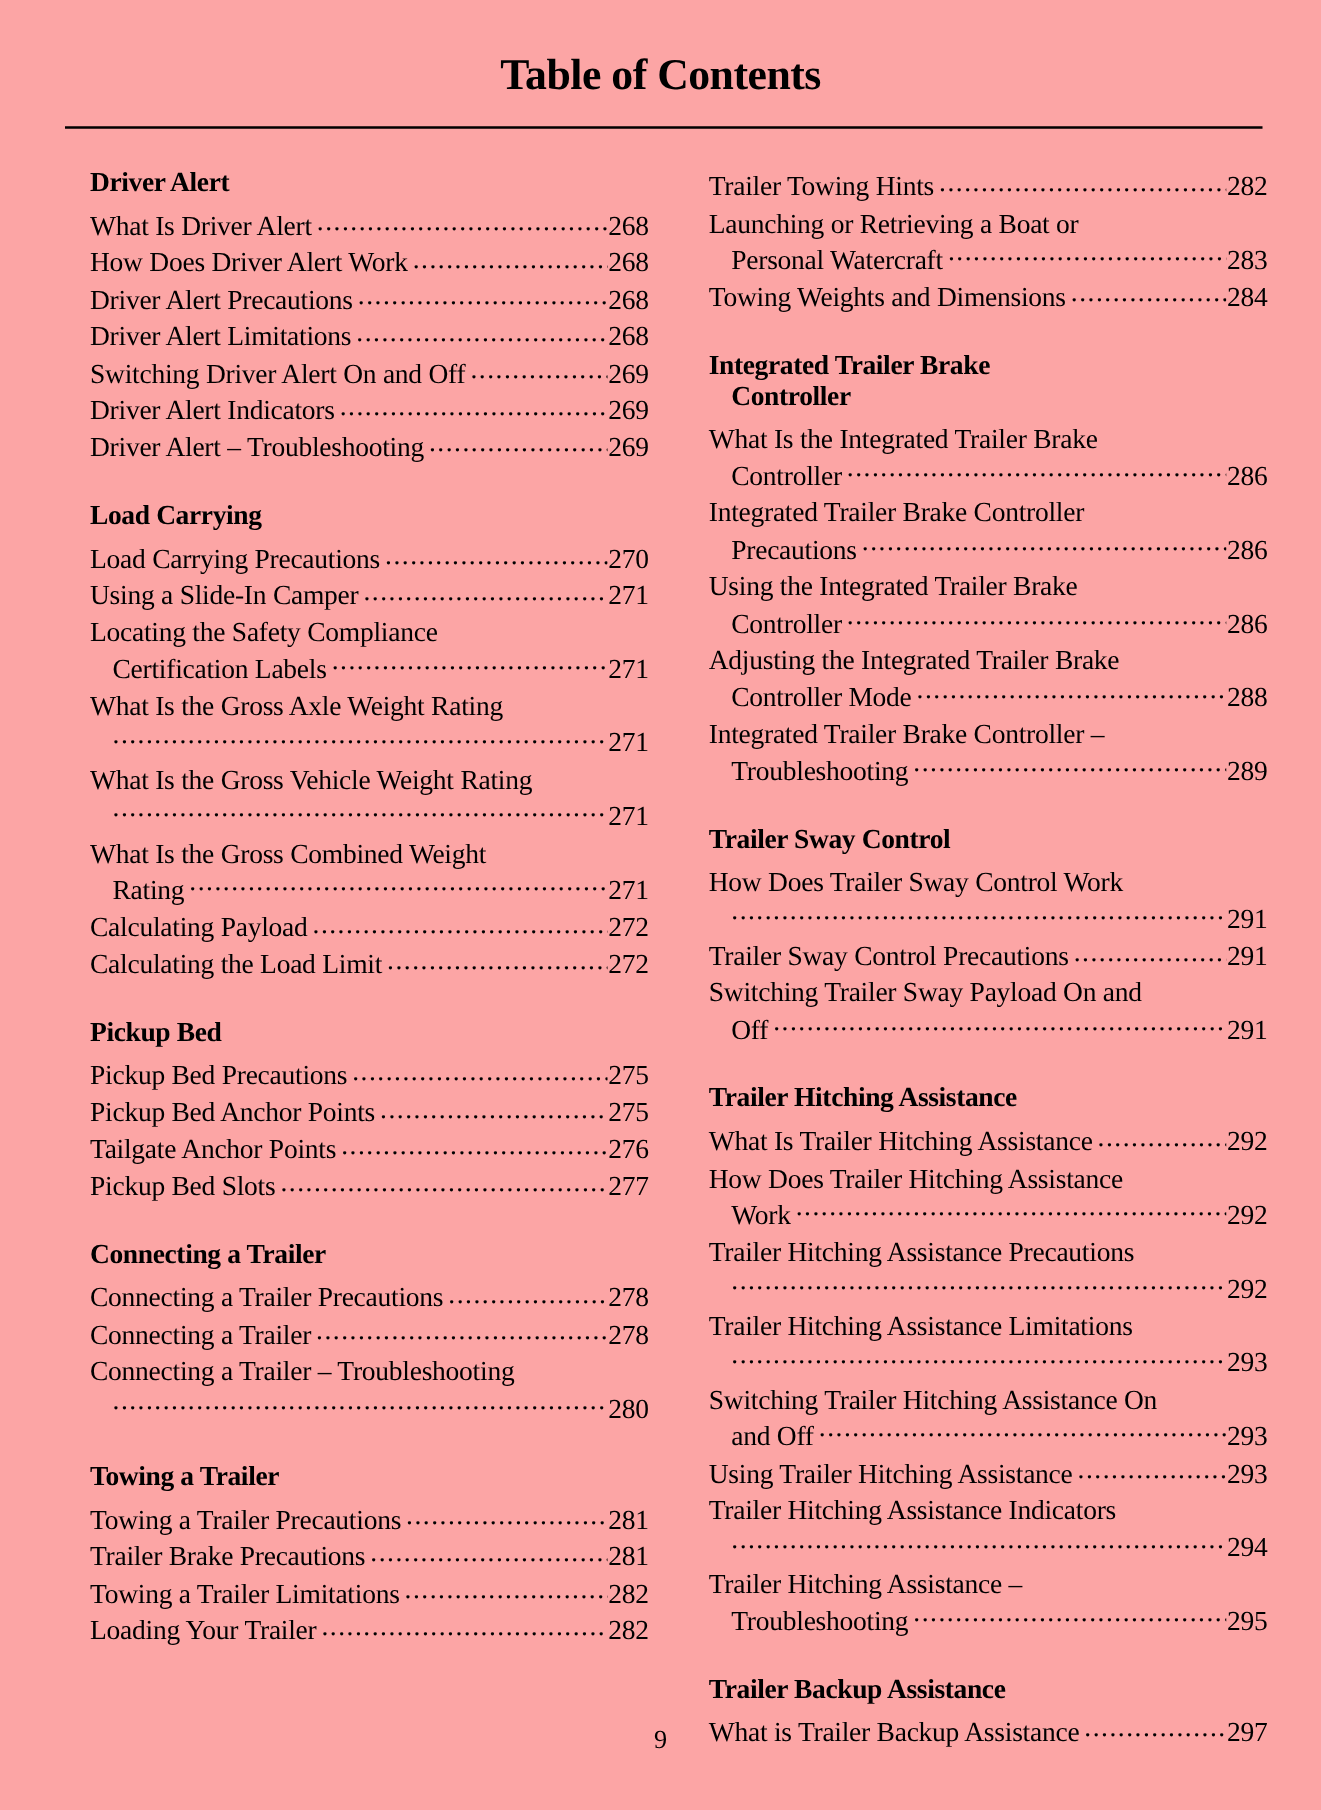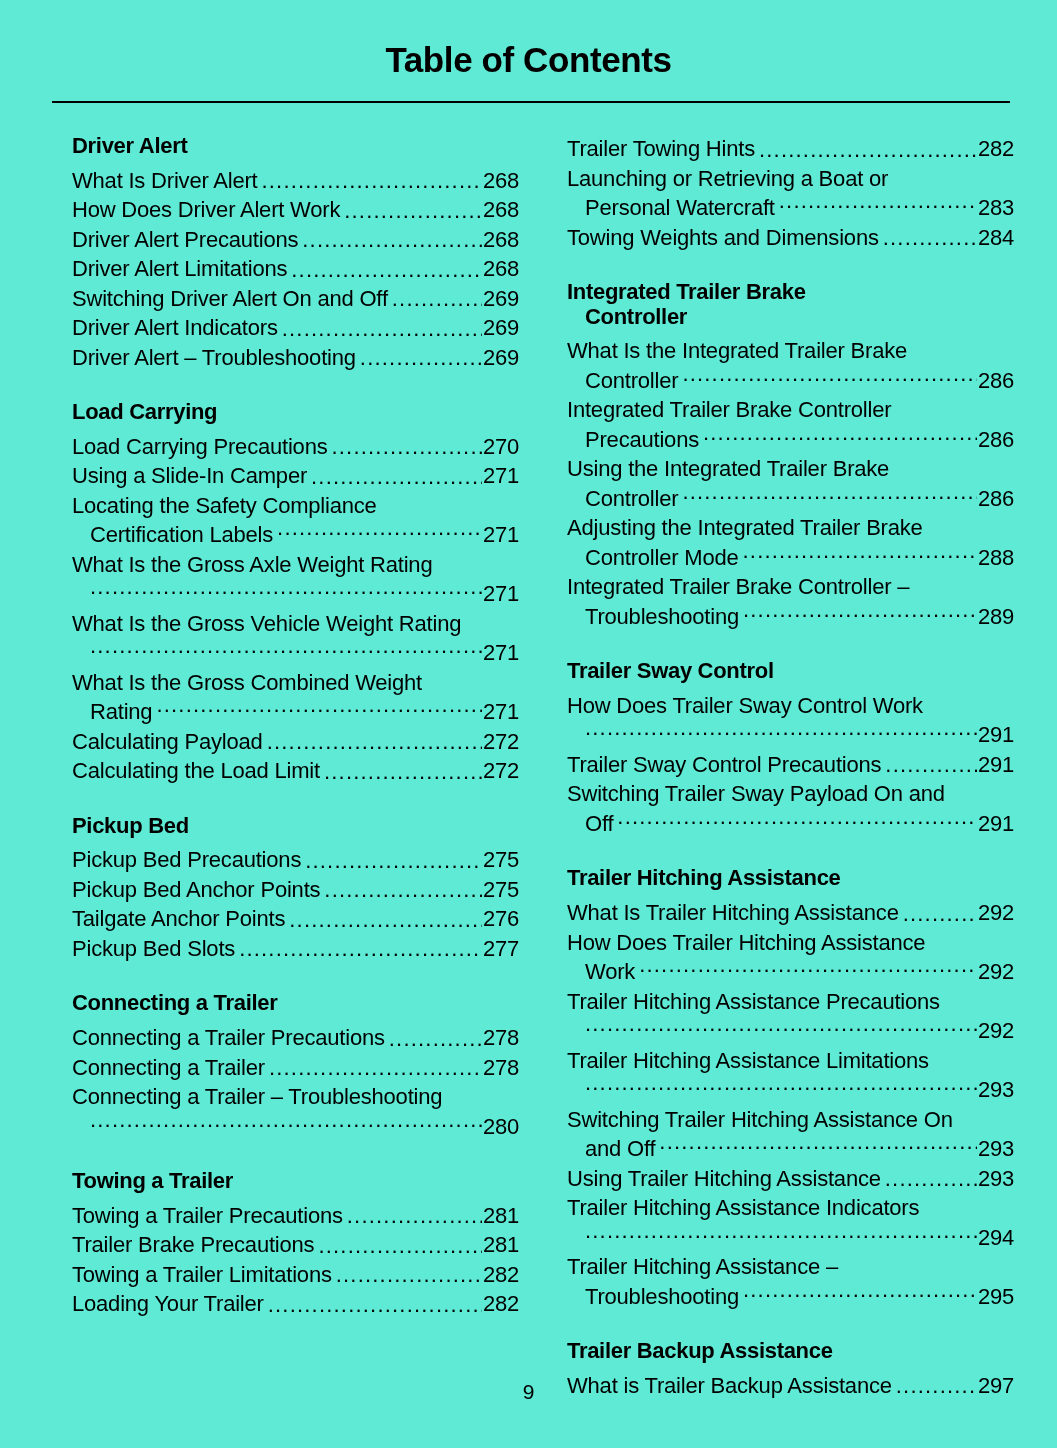--- a/index.html
+++ b/index.html
@@ -4,22 +4,22 @@
 <style>
   html, body {
     margin: 0;
     padding: 0;
     background: #ffffff;
   }
   .page {
     position: relative;
     width: 1057px;
     height: 1448px;
-    background: #5eead4;
-    font-family: Liberation Sans, sans-serif;
+    background: #fca5a5;
+    font-family: Liberation Serif, serif;
     color: #000000;
     box-sizing: border-box;
     overflow: hidden;
   }
 
   
   .page-title {
     text-align: center;
     font-size: 35px;
     font-weight: bold;
@@ -65,21 +65,21 @@
     text-indent: -18px;
   }
 
   
   .entry {
     font-size: 22px;
     line-height: 29.5px;
     letter-spacing: -0.2px;
     margin: 0;
     display: flex;
-    align-items: flex-end;
+    align-items: center;
     width: 100%;
   }
   
   .entry .label {
     white-space: nowrap;
     flex: 0 0 auto;
   }
   .entry .leader {
     flex: 1 1 auto;
     overflow: hidden;

